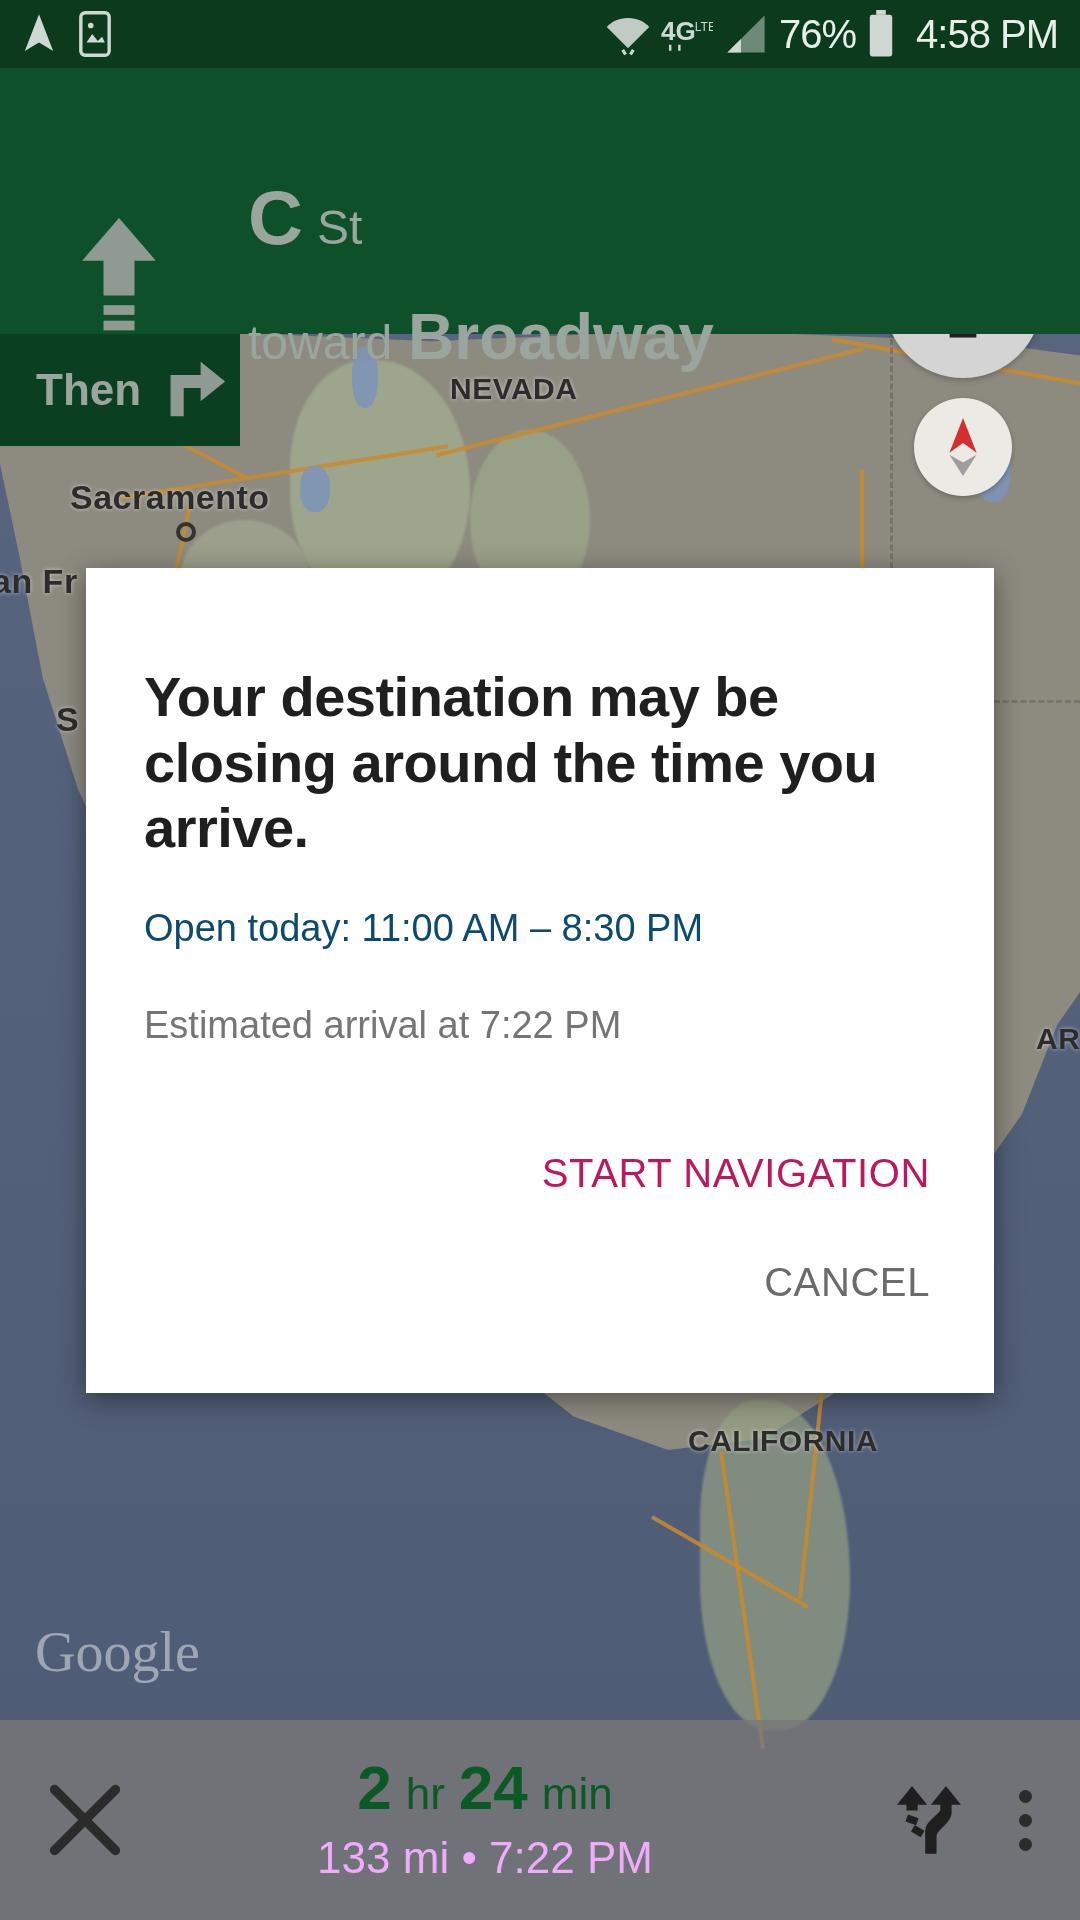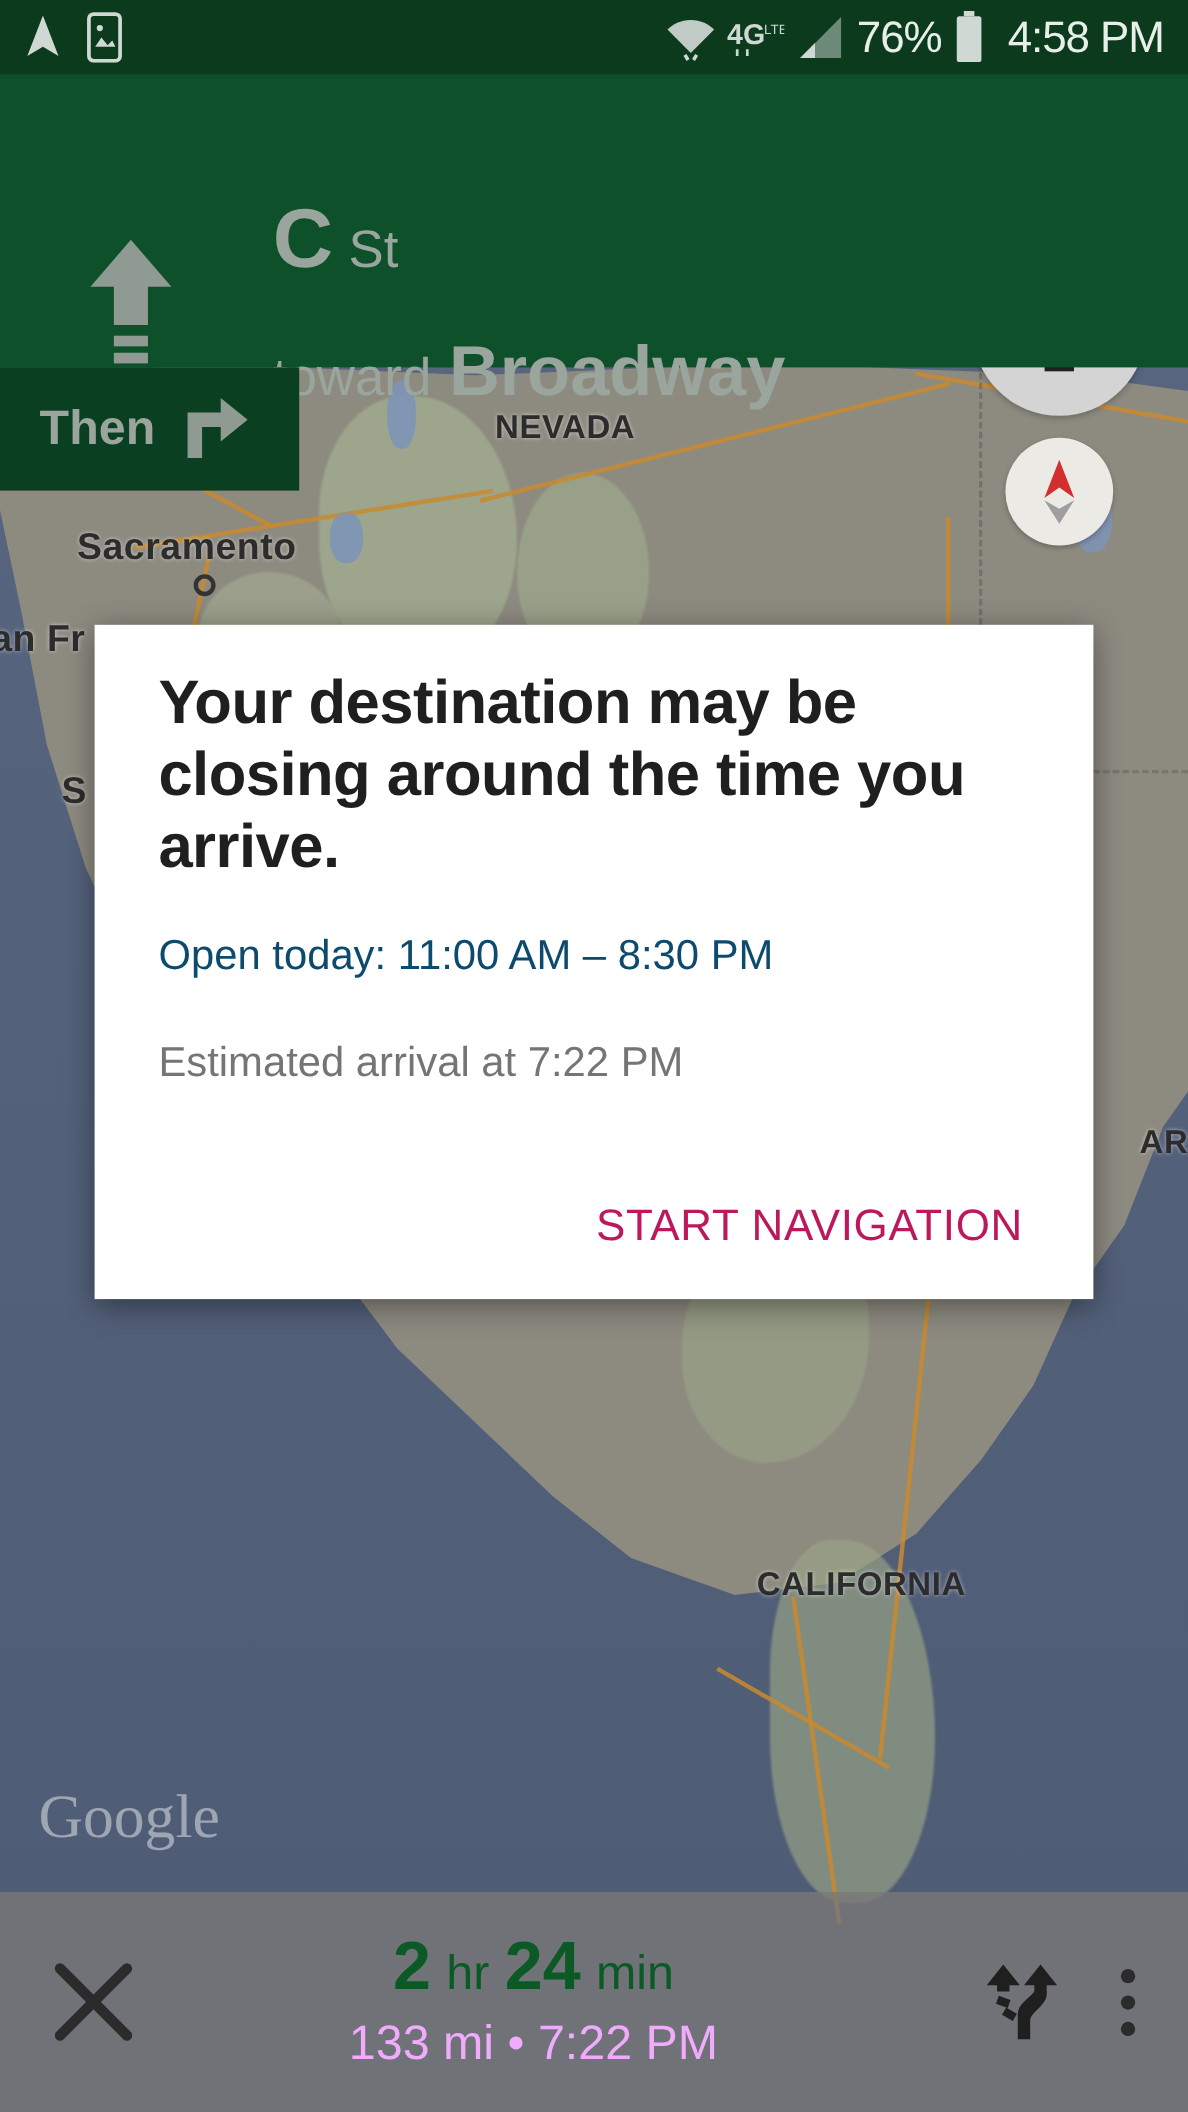--- a/index.html
+++ b/index.html
@@ -61,38 +61,38 @@
   .nav-arrow{ position:absolute; left:78px; top:150px; }
   .nav-text{ position:absolute; left:248px; top:112px; width:700px; }
   .street-line{ display:flex; align-items:baseline; }
   .street-main{ font-size:76px; font-weight:bold; color:#9aa59d; line-height:1; }
   .street-suffix{ font-size:48px; color:#9aa59d; margin-left:14px; font-weight:normal; }
   .toward-line{ display:flex; align-items:baseline; margin-top:44px; }
   .toward-word{ font-size:48px; color:#9aa59d; }
   .toward-name{ font-size:64px; font-weight:bold; color:#9aa59d; margin-left:16px; }
 
   
-  .thenbox{ position:absolute; left:0; top:334px; width:272px; height:112px;
+  .thenbox{ position:absolute; left:0; top:334px; width:240px; height:112px;
     background:#0a4021; display:flex; align-items:center; gap:22px; padding-left:36px; z-index:30; }
   .then-label{ font-size:44px; font-weight:bold; color:#9aa59d; }
 
   
   .micfab{ position:absolute; right:38px; top:220px; width:158px; height:158px;
     border-radius:50%; background:#d4d4d4; display:flex; align-items:center;
     justify-content:center; z-index:25; box-shadow:0 2px 6px rgba(0,0,0,.25); }
   
   .compass{ position:absolute; right:68px; top:398px; width:98px; height:98px;
     border-radius:50%; background:#eceae4; display:flex; align-items:center;
     justify-content:center; z-index:25; box-shadow:0 2px 5px rgba(0,0,0,.25); }
 
   
   .scrim{ position:absolute; inset:0; background:rgba(0,0,0,0.0); z-index:50; }
   .dialog{ position:absolute; left:86px; top:568px; width:908px;
     background:#fff; z-index:55; box-shadow:0 6px 26px rgba(0,0,0,.42);
-    padding:37px 58px 0 58px; }
+    padding:96px 58px 0 58px; }
   .dlg-title{ font-size:56px; line-height:1.17; color:#1f1f1f; font-weight:bold;
     letter-spacing:-.5px; }
   .dlg-sub{ font-size:38px; color:#0c4a6e; margin-top:46px; }
   .dlg-sub2{ font-size:38px; color:#757575; margin-top:54px; }
   .dlg-actions{ margin-top:86px; padding-bottom:26px; }
   .dlg-btn{ display:block; width:100%; text-align:right; background:none; border:none;
     font-family:"Liberation Sans", sans-serif; font-size:40px; letter-spacing:.6px;
     padding:18px 6px; cursor:pointer; }
   .btn-primary{ color:#be185d; font-weight:normal; }
   .btn-cancel{ color:#6b6b6b; margin-top:28px; margin-bottom:44px; }
@@ -232,20 +232,21 @@
     </svg>
   </div>
 
   <div class="scrim"></div>
   <div class="dialog">
     <div class="dlg-title">Your destination may be closing around the time you arrive.</div>
     <div class="dlg-sub">Open today: 11:00 AM – 8:30 PM</div>
     <div class="dlg-sub2">Estimated arrival at 7:22 PM</div>
     <div class="dlg-actions">
       <button class="dlg-btn btn-primary">START NAVIGATION</button>
+      <button class="dlg-btn btn-cancel">CANCEL</button>
     </div>
   </div>
 
   <div class="bottombar">
     <div class="bb-close">
       <svg width="76" height="76" viewBox="0 0 40 40">
         <path d="M4 4 L36 36 M36 4 L4 36" stroke="#2b2b2b" stroke-width="5" stroke-linecap="round"></path>
       </svg>
     </div>
     <div class="bb-center">

